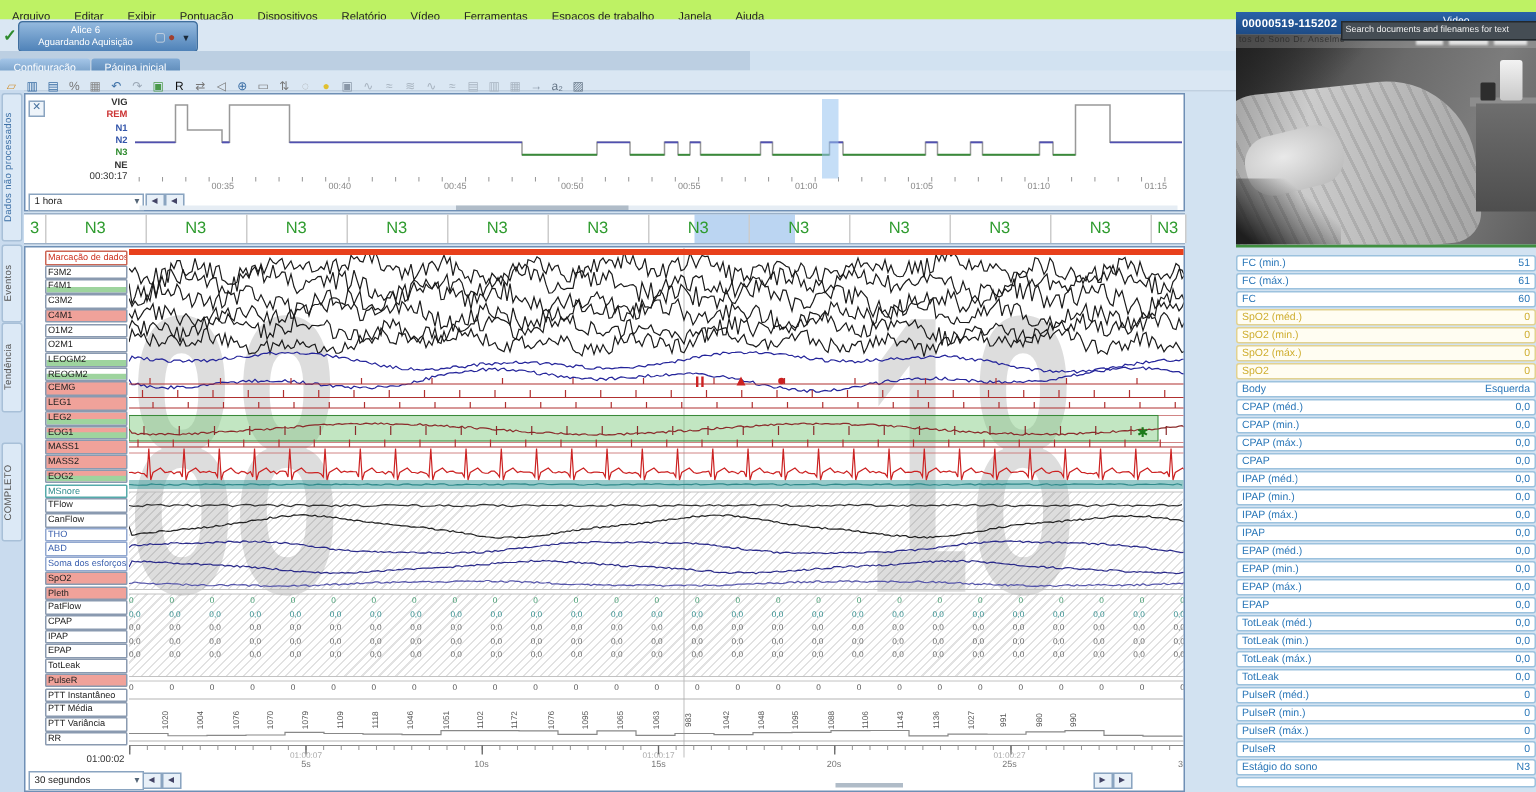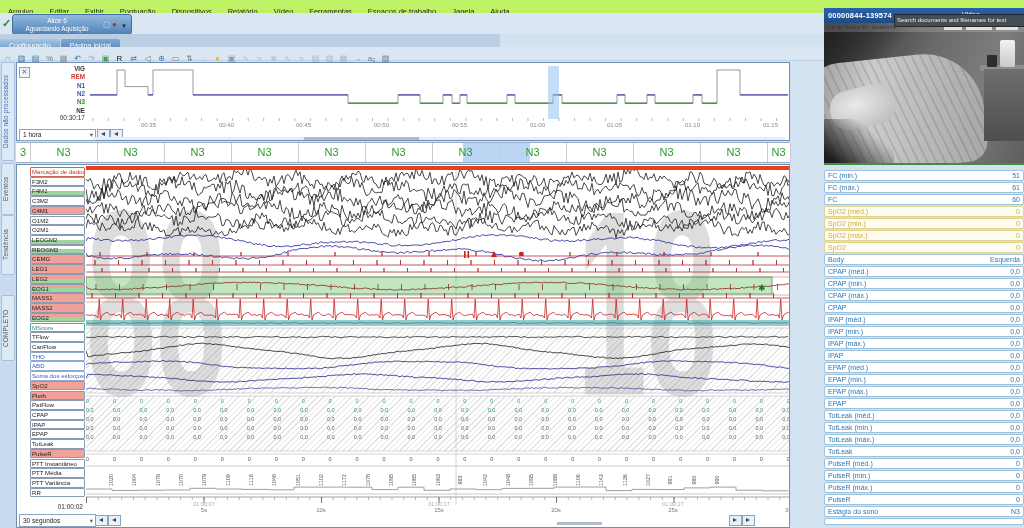--- a/index.html
+++ b/index.html
@@ -709,21 +709,21 @@
         <div class="taxs">25s</div>
       </div>
       <div class="tax" style="left: 748px;">
         <div class="taxt"></div>
         <div class="taxs">3</div>
       </div>
     </div>
 
   <div id="rpanel">
     <div id="rhead">
-      <span id="vp-id">00000844-139574</span>
+      <span id="vp-id">00000519-115202</span>
       <span id="vp-title">Video</span>
     </div>
     <div id="vp-tip">Search documents and filenames for text</div>
     <div id="video">
       <div class="wall"></div>
       <div class="bed"></div>
       <div class="folds"></div>
       <div class="pillow"></div>
       <div class="nstand-top"></div>
       <div class="nstand"></div>

